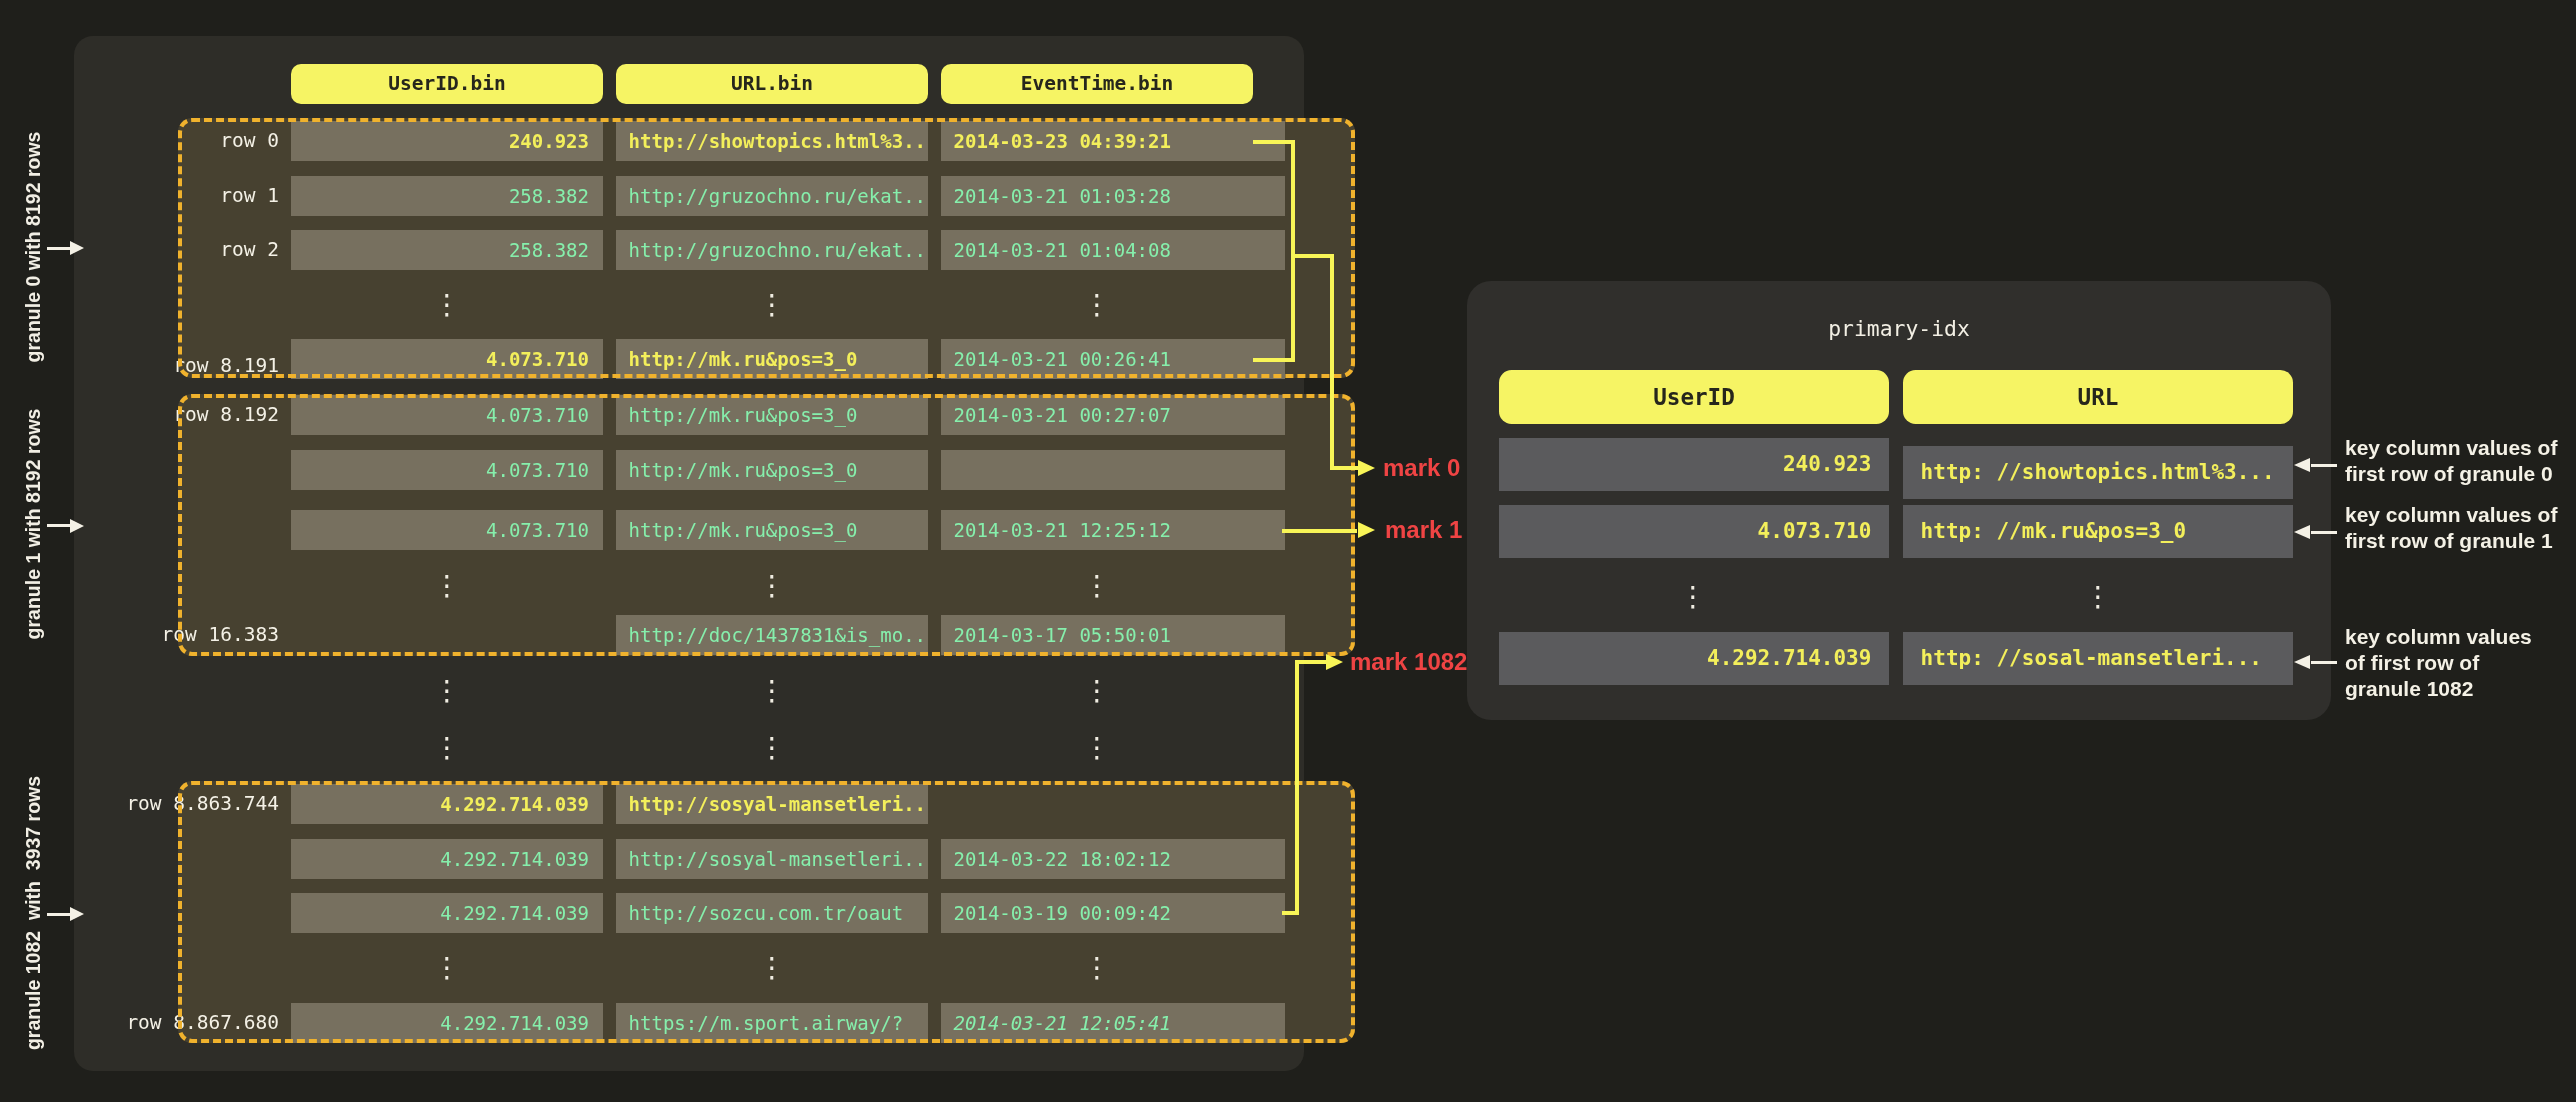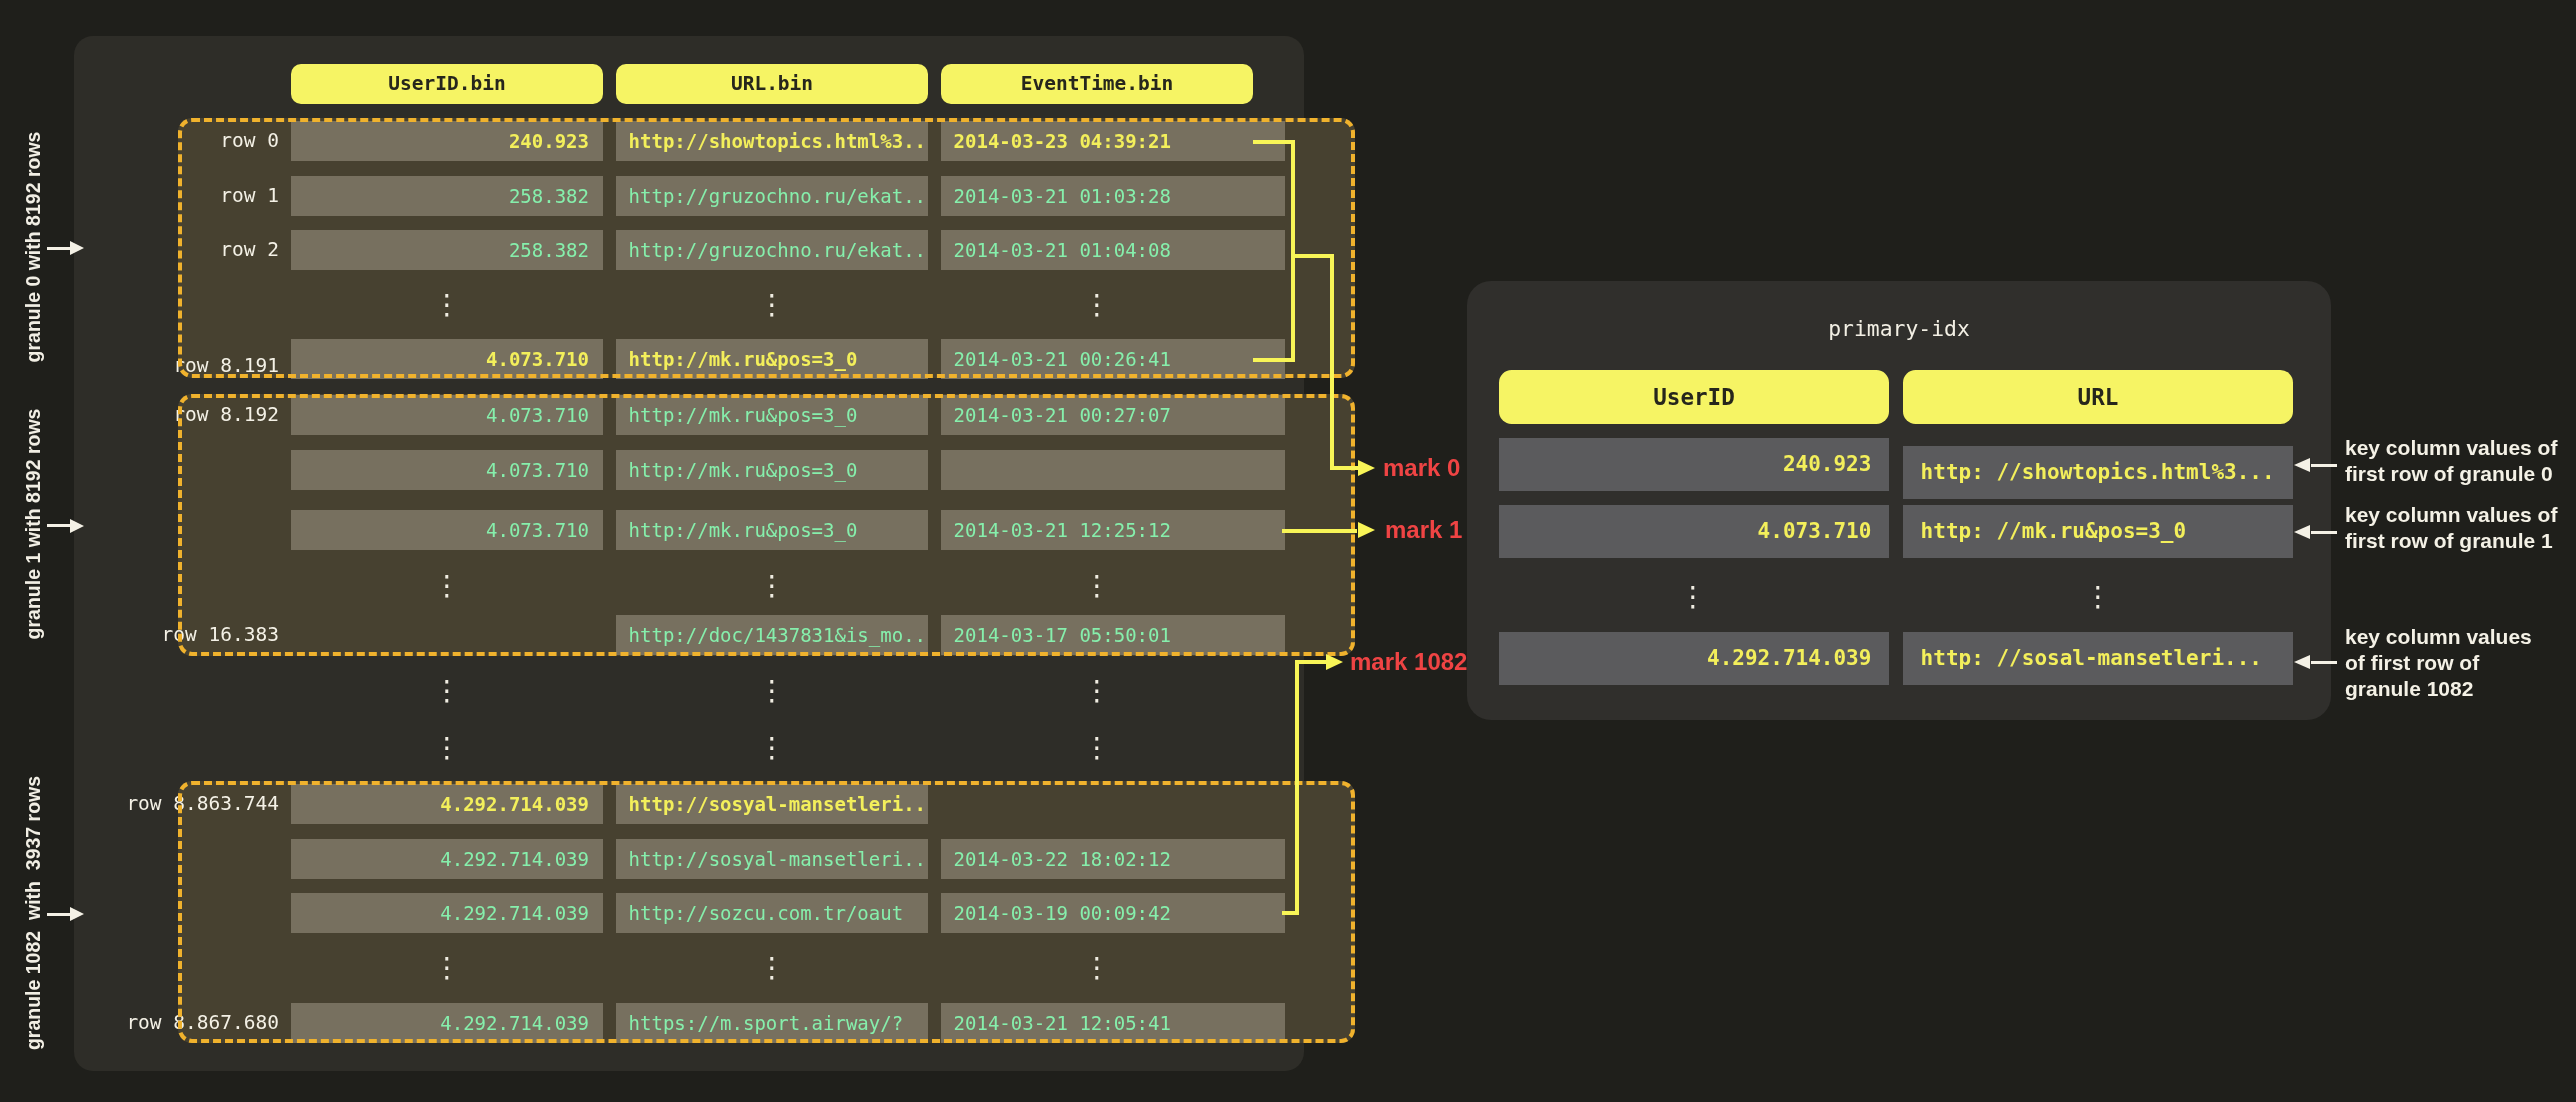--- a/index.html
+++ b/index.html
@@ -139,21 +139,21 @@
   <div class="cell url" style="top:893px;">http://sozcu.com.tr/oaut</div>
   <div class="cell time" style="top:893px;">2014-03-19 00:09:42</div>
 
   <div class="ellipsis" style="left:447px;top:968px;">⋮</div>
   <div class="ellipsis" style="left:772px;top:968px;">⋮</div>
   <div class="ellipsis" style="left:1097px;top:968px;">⋮</div>
 
   <div class="rowlabel" style="top:1003px;">row 8.867.680</div>
   <div class="cell uid" style="top:1003px;">4.292.714.039</div>
   <div class="cell url" style="top:1003px;">https://m.sport.airway/?</div>
-  <div class="cell time" style="top:1003px;">2014-03-21 12:05:41</div>
+  <div class="cell time" style="top:1003px;font-style:italic;">2014-03-21 12:05:41</div>
 
   <div class="glabel" style="left:33px;top:247px;">granule 0 with 8192 rows</div>
   <div class="glabel" style="left:33px;top:524px;">granule 1 with 8192 rows</div>
   <div class="glabel" style="left:33px;top:913px;">granule 1082  with  3937 rows</div>
 
   <div class="wline" style="left:47px;top:247px;width:24px;height:3.1px;"></div>
   <div class="whead-r" style="left:70px;top:241px;"></div>
   <div class="wline" style="left:47px;top:524px;width:24px;height:3.1px;"></div>
   <div class="whead-r" style="left:70px;top:519px;"></div>
   <div class="wline" style="left:47px;top:913px;width:24px;height:3.1px;"></div>

